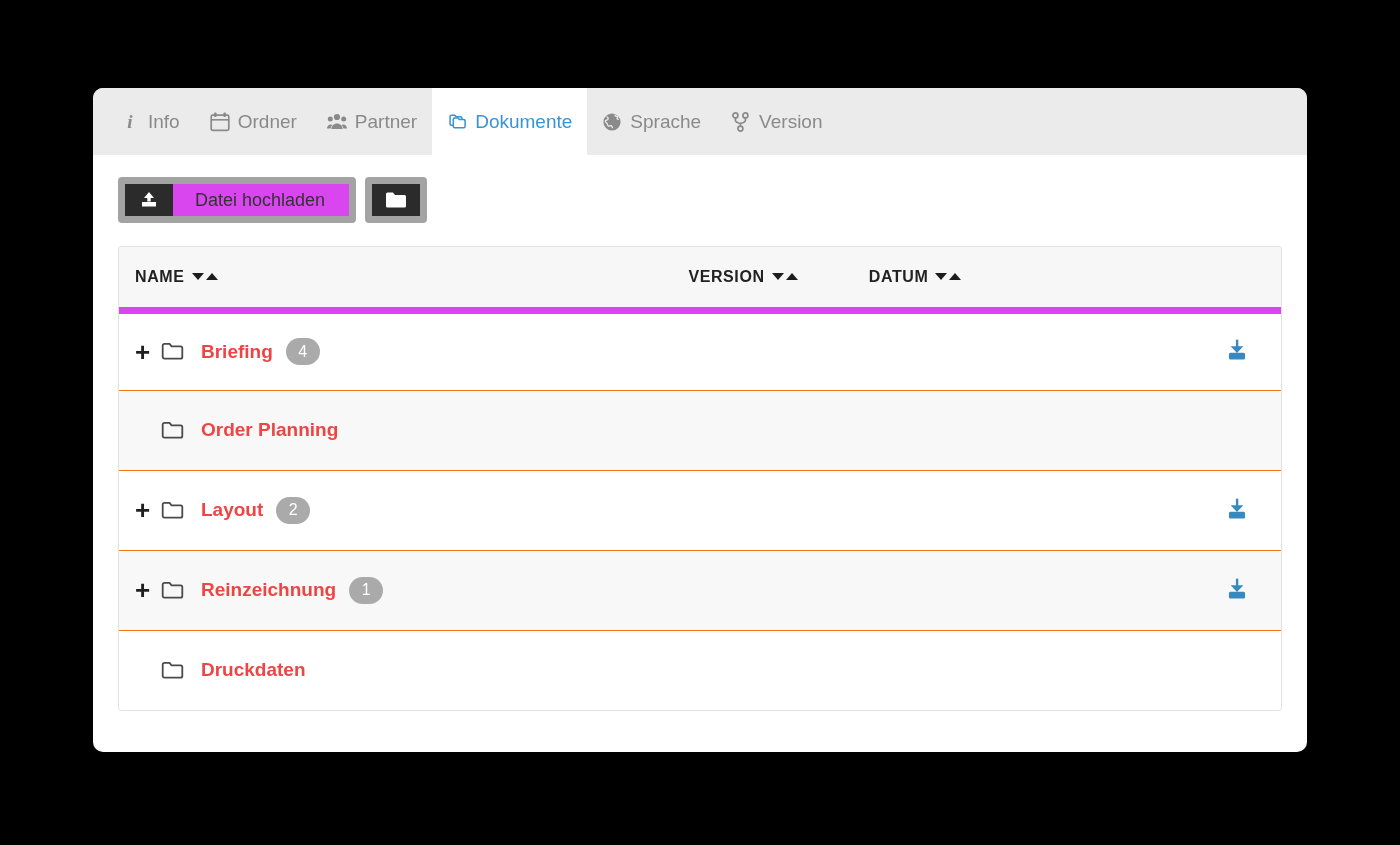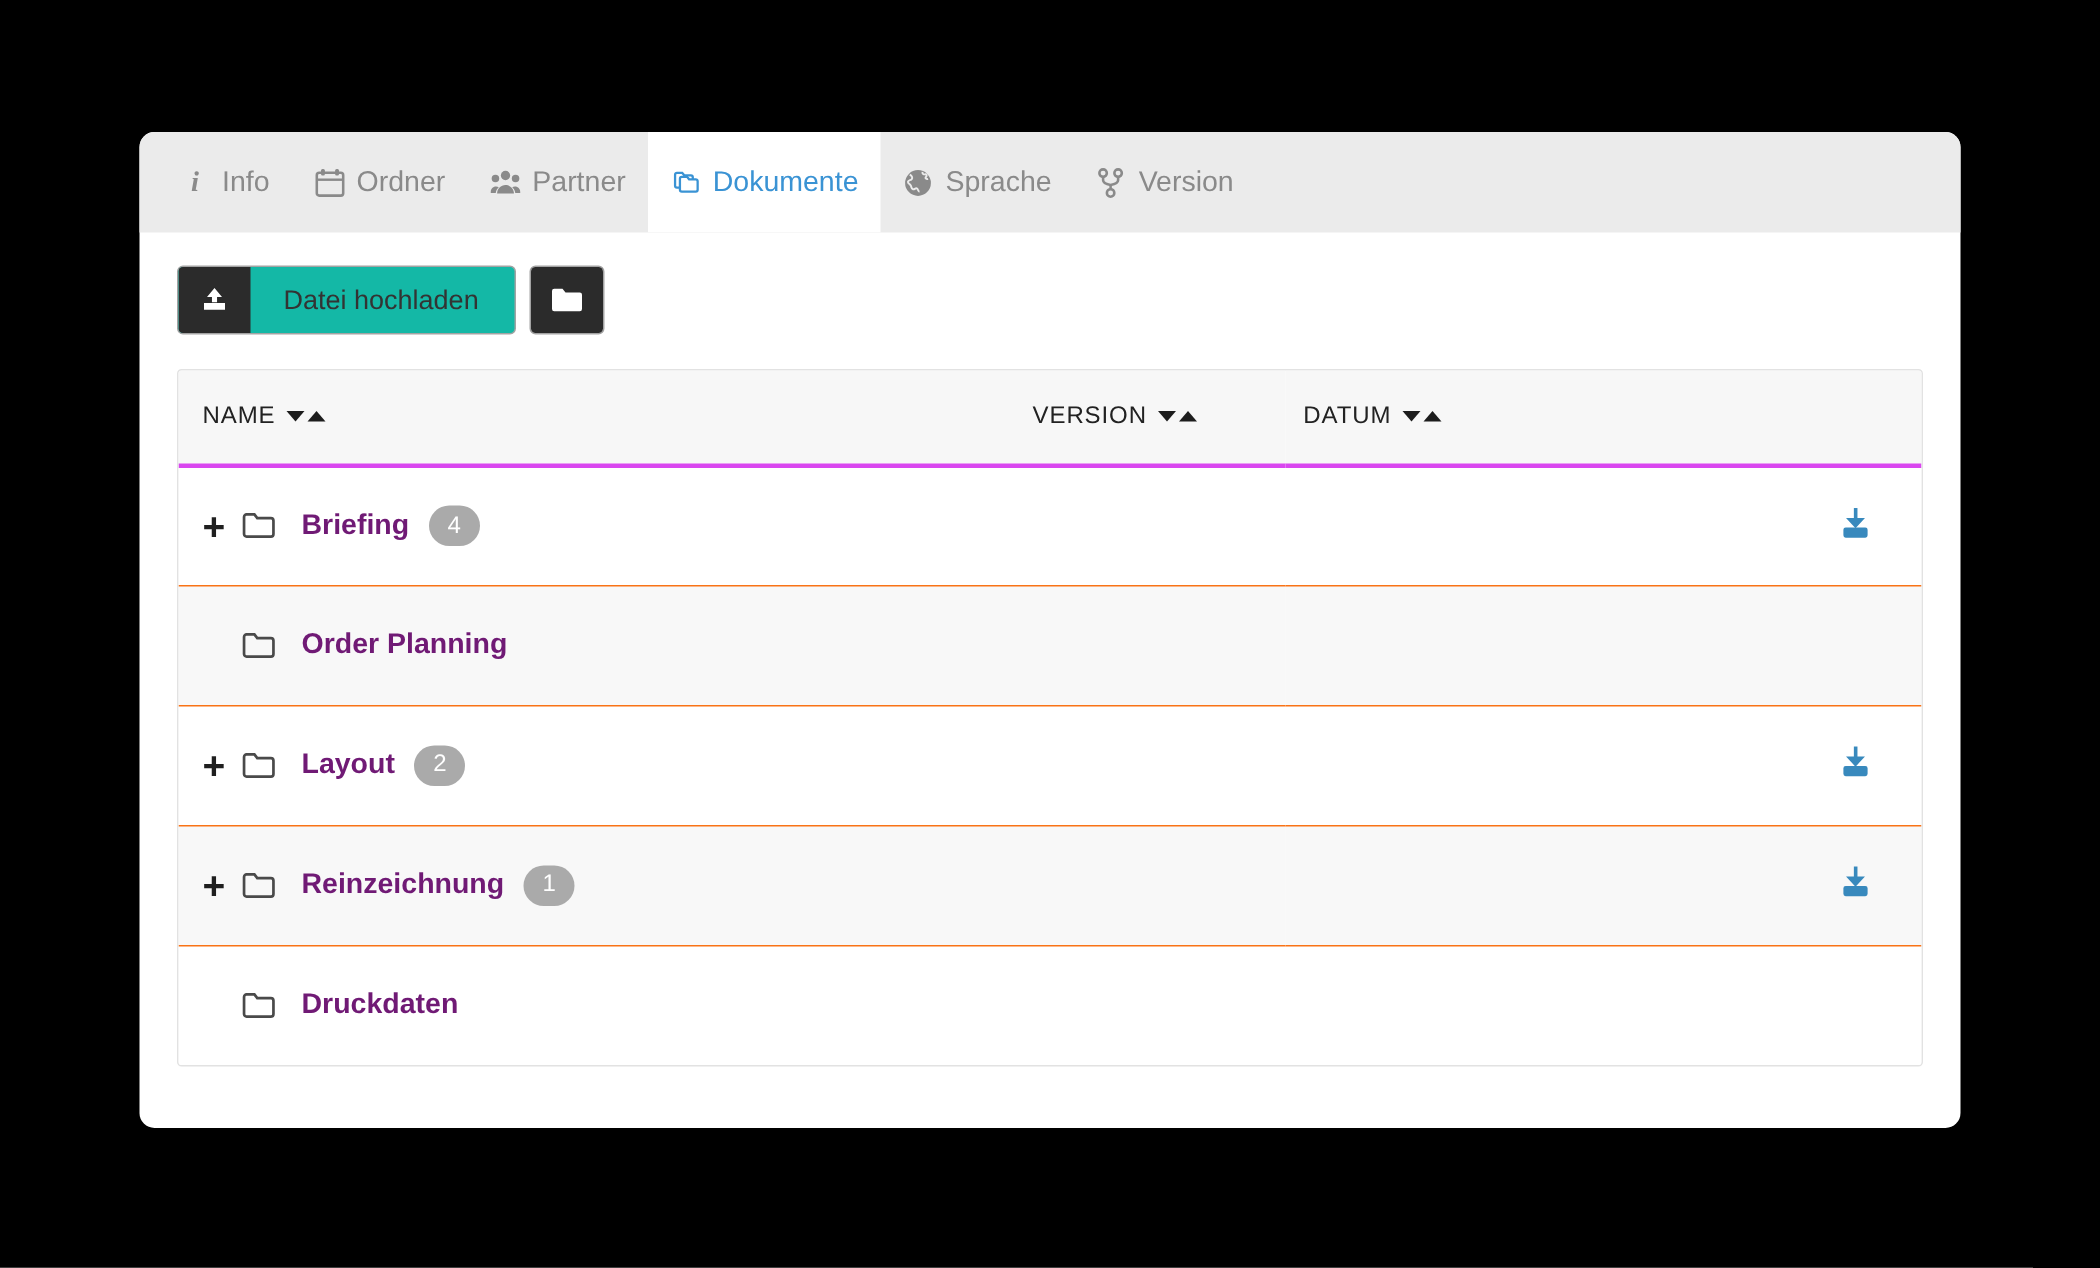--- a/index.html
+++ b/index.html
@@ -72,22 +72,22 @@
     display: flex;
     gap: 9px;
   }
   .btn {
     display: flex;
     align-items: stretch;
     height: 46px;
     border-radius: 4px;
     overflow: hidden;
     cursor: pointer;
-    border: 1px solid #a3a3a3;
-    background: #14b8a6;
+    border: 7px solid #a3a3a3;
+    background: #d946ef;
   }
   .btn .bicon {
     width: 48px;
     background: #2b2b2b;
     color: #ffffff;
     display: flex;
     align-items: center;
     justify-content: center;
     flex: none;
   }
@@ -108,23 +108,23 @@
     overflow: hidden;
   }
   table.doc { width: 100%; border-collapse: collapse; table-layout: fixed; }
 
   thead th {
     background: #f7f7f7;
     height: 63px;
     text-align: left;
     font-size: 16px;
     letter-spacing: 0.6px;
-    font-weight: normal;
+    font-weight: bold;
     color: #222222;
-    border-bottom: 3px solid #d946ef;
+    border-bottom: 7px solid #d946ef;
     padding: 0;
     vertical-align: middle;
     white-space: nowrap;
   }
   .th-inner { display: flex; align-items: center; gap: 7px; }
   .sorter { display: inline-flex; gap: 2px; align-items: center; }
   .caret { width: 0; height: 0; border-left: 6px solid transparent; border-right: 6px solid transparent; }
   .caret.dn { border-top: 7px solid #1d1d1d; }
   .caret.up { border-bottom: 7px solid #1d1d1d; }
 
@@ -140,21 +140,21 @@
   tbody td { padding: 0; vertical-align: middle; }
 
   .namecell { display: flex; align-items: center; padding-left: 16px; }
   .expander {
     width: 26px; flex: none;
     font-size: 26px; line-height: 1; font-weight: bold; color: #1f1f1f;
     cursor: pointer; text-align: left;
   }
   .expander.empty { cursor: default; }
   .foldericon { width: 40px; flex: none; display: flex; align-items: center; color: #4a4a4a; }
-  .fname { font-size: 19px; font-weight: bold; color: #701a75; white-space: nowrap; }
+  .fname { font-size: 19px; font-weight: bold; color: #ef4444; white-space: nowrap; }
   .badge {
     margin-left: 13px;
     display: inline-flex; align-items: center; justify-content: center;
     min-width: 34px; height: 27px; padding: 0 9px;
     border-radius: 14px;
     background: #aaaaaa; color: #ffffff;
     font-size: 16px; line-height: 1;
   }
   .actcell { text-align: center; }
   .dl { display: inline-flex; color: #3889bd; cursor: pointer; }

